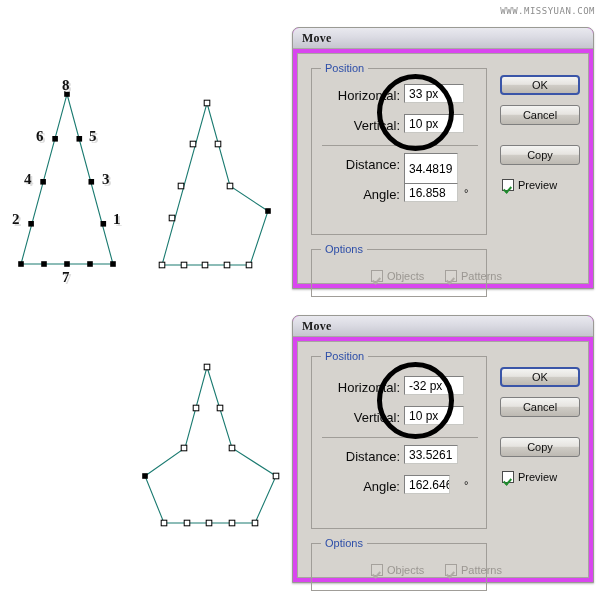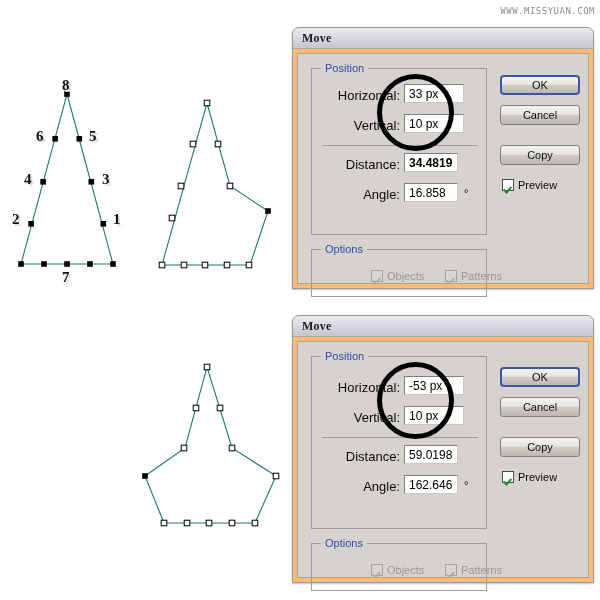--- a/index.html
+++ b/index.html
@@ -58,21 +58,21 @@
     color: #111111;
     font-family: "Liberation Serif", serif;
     text-shadow: 2px 2px 0 #dcdcdc;
     line-height: 1;
     user-select: none;
   }
 
   
   .dialog {
     position: absolute;
-    background: #fdba74;
+    background: #d946ef;
     border: 1px solid #9a9a94;
     border-top-left-radius: 7px;
     border-top-right-radius: 7px;
     box-sizing: border-box;
     box-shadow: 0 1px 2px rgba(0,0,0,0.25);
   }
   .dlg-titlebar {
     height: 21px;
     border-top-left-radius: 6px;
     border-top-right-radius: 6px;
@@ -308,21 +308,21 @@
 
         <span class="fld-label" style="left:4px; top:19px; width:84px;">Horizontal:</span>
         <div class="txtfield" style="left:92px; top:15px; width:60px; height:19px;">33 px</div>
 
         <span class="fld-label" style="left:4px; top:49px; width:84px;">Vertical:</span>
         <div class="txtfield" style="left:92px; top:45px; width:60px; height:19px;">10 px</div>
 
         <div style="position:absolute; left:10px; top:76px; width:156px; height:1px; background:#a09d98;"></div>
 
         <span class="fld-label" style="left:4px; top:88px; width:84px;">Distance:</span>
-        <div class="txtfield" style="left:92px; top:84px; width:54px; height:19px;font-weight:bold;">34.4819</div>
+        <div class="txtfield" style="left:92px; top:84px; width:54px; height:31px;">34.4819</div>
 
         <span class="fld-label" style="left:4px; top:118px; width:84px;">Angle:</span>
         <div class="txtfield" style="left:92px; top:114px; width:54px; height:19px;">16.858</div>
         <span class="degsym" style="left:152px; top:118px;">°</span>
       </div>
 
       <div class="groupbox disabled" style="left:13px; top:195px; width:176px; height:48px;">
         <span class="gb-legend">Options</span>
         <div class="cbx dis" style="left:15px; top:20px;">
           <span class="box"></span>
@@ -353,32 +353,32 @@
     <div class="dlg-titlebar">
       <span class="dlg-title">Move</span>
     </div>
 
     <div class="dlg-body">
 
       <div class="groupbox" style="left:13px; top:14px; width:176px; height:173px;">
         <span class="gb-legend">Position</span>
 
         <span class="fld-label" style="left:4px; top:23px; width:84px;">Horizontal:</span>
-        <div class="txtfield" style="left:92px; top:19px; width:60px; height:19px;">-53 px</div>
+        <div class="txtfield" style="left:92px; top:19px; width:60px; height:19px;">-32 px</div>
 
         <span class="fld-label" style="left:4px; top:53px; width:84px;">Vertical:</span>
         <div class="txtfield" style="left:92px; top:49px; width:60px; height:19px;">10 px</div>
 
         <div style="position:absolute; left:10px; top:80px; width:156px; height:1px; background:#a09d98;"></div>
 
         <span class="fld-label" style="left:4px; top:92px; width:84px;">Distance:</span>
-        <div class="txtfield" style="left:92px; top:88px; width:54px; height:19px;">59.0198</div>
+        <div class="txtfield" style="left:92px; top:88px; width:54px; height:19px;">33.5261</div>
 
         <span class="fld-label" style="left:4px; top:122px; width:84px;">Angle:</span>
-        <div class="txtfield" style="left:92px; top:118px; width:54px; height:19px;">162.646</div>
+        <div class="txtfield" style="left:92px; top:118px; width:46px; height:19px;">162.646</div>
         <span class="degsym" style="left:152px; top:122px;">°</span>
       </div>
 
       <div class="groupbox disabled" style="left:13px; top:201px; width:176px; height:48px;">
         <span class="gb-legend">Options</span>
         <div class="cbx dis" style="left:15px; top:20px;">
           <span class="box"></span>
           <span>Objects</span>
         </div>
         <div class="cbx dis" style="left:89px; top:20px;">

